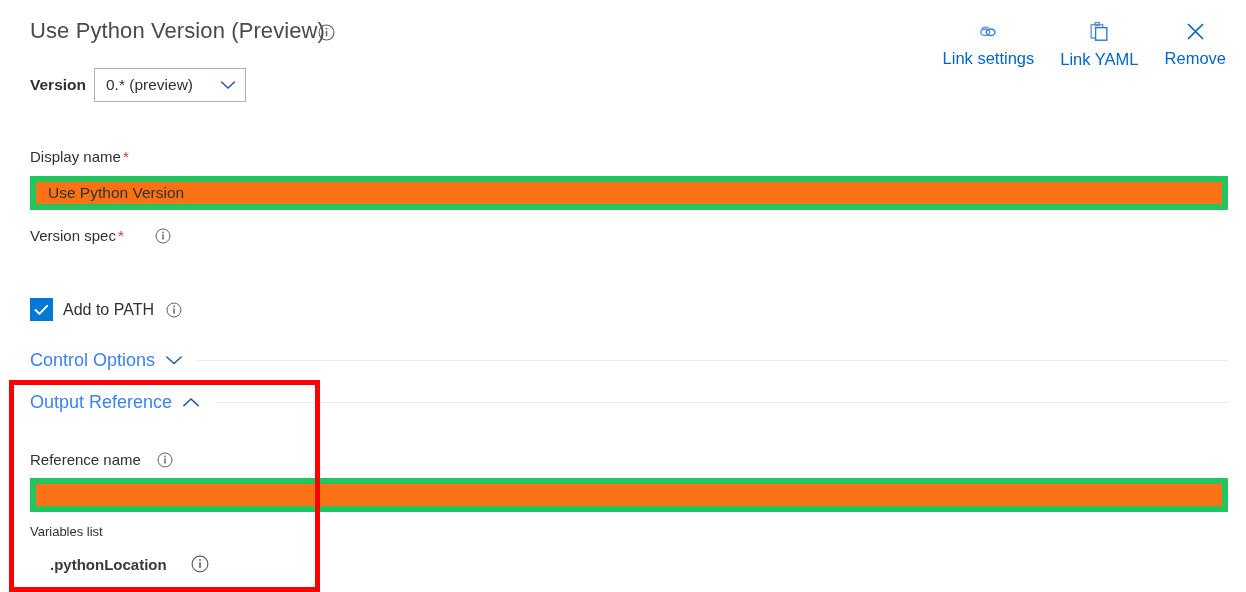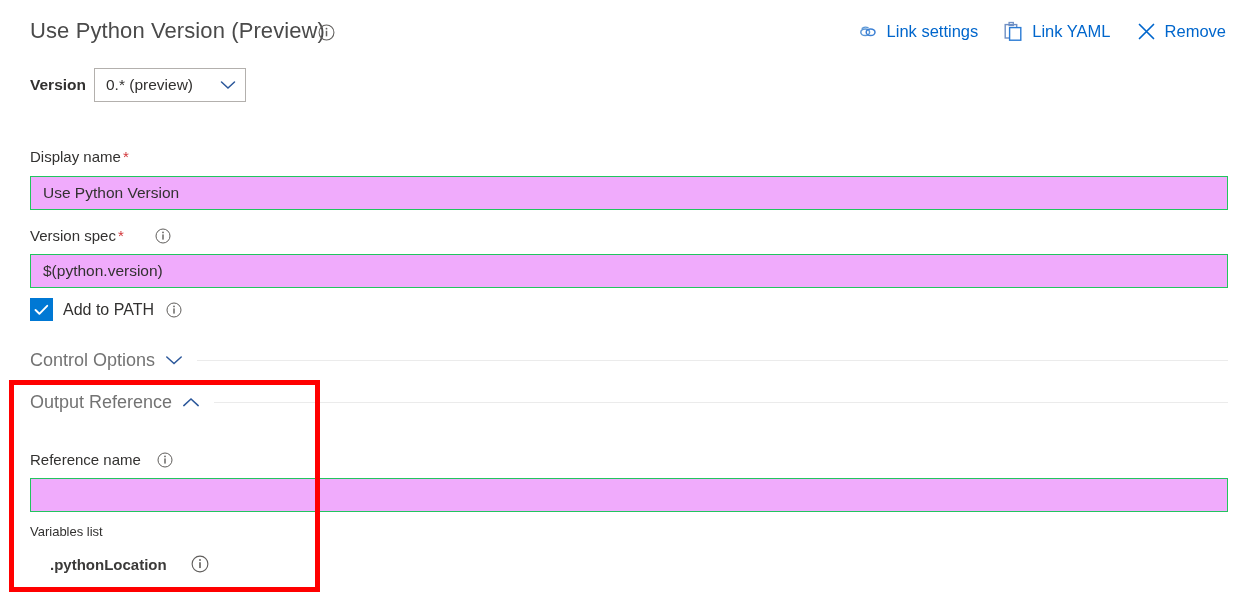--- a/index.html
+++ b/index.html
@@ -56,20 +56,21 @@
   }
   .action-link {
     display: flex;
     align-items: center;
     gap: 9px;
     color: #0066cc;
     font-size: 16.5px;
     cursor: pointer;
     white-space: nowrap;
     line-height: 1;
+    flex-direction: column;
   }
   .action-link .alabel { color: #0066cc; }
 
   
   .version-row {
     position: absolute;
     left: 30px;
     top: 68px;
     display: flex;
     align-items: center;
@@ -105,22 +106,22 @@
     color: #323130;
     white-space: nowrap;
   }
   .req-star { color: #d13438; margin-left: 2px; }
 
   .text-input {
     position: absolute;
     left: 30px;
     width: 1198px;
     height: 34px;
-    border: 1px solid #22c55e;
-    background: #f0abfc;
+    border: 6px solid #22c55e;
+    background: #f97316;
     box-sizing: border-box;
     font-family: "Liberation Sans", sans-serif;
     font-size: 15.5px;
     color: #323130;
     padding: 0 12px;
     outline: none;
   }
 
   #display-name-label { top: 148px; }
   #display-name-input { top: 176px; }
@@ -158,21 +159,21 @@
   .section-header {
     position: absolute;
     left: 30px;
     display: flex;
     align-items: center;
     width: 1198px;
     cursor: pointer;
   }
   .section-title {
     font-size: 18px;
-    color: #737373;
+    color: #3b82f6;
     white-space: nowrap;
   }
   .section-chev {
     margin-left: 10px;
     display: flex;
     align-items: center;
   }
   .section-rule {
     flex: 1;
     height: 1px;
@@ -288,21 +289,20 @@
   <div class="field-label" id="version-spec-label">
     <span>Version spec</span><span class="req-star">*</span>
   </div>
   <span id="version-spec-info">
     <svg width="16" height="16" viewBox="0 0 16 16">
       <circle cx="8" cy="8" r="7" fill="none" stroke="#605e5c" stroke-width="1"></circle>
       <circle cx="8" cy="4.4" r="0.85" fill="#605e5c"></circle>
       <rect x="7.3" y="6.4" width="1.4" height="5.2" fill="#605e5c"></rect>
     </svg>
   </span>
-  <input class="text-input" id="version-spec-input" type="text" value="$(python.version)" style="">
 
   <div class="checkbox-row">
     <span class="checkbox-box">
       <span>
         <svg width="15" height="12" viewBox="0 0 15 12">
           <path d="M1.5 6 L5.4 9.8 L13.2 1.8" fill="none" stroke="#ffffff" stroke-width="1.9" stroke-linecap="round" stroke-linejoin="round"></path>
         </svg>
       </span>
     </span>
     <span class="checkbox-label">Add to PATH</span>

